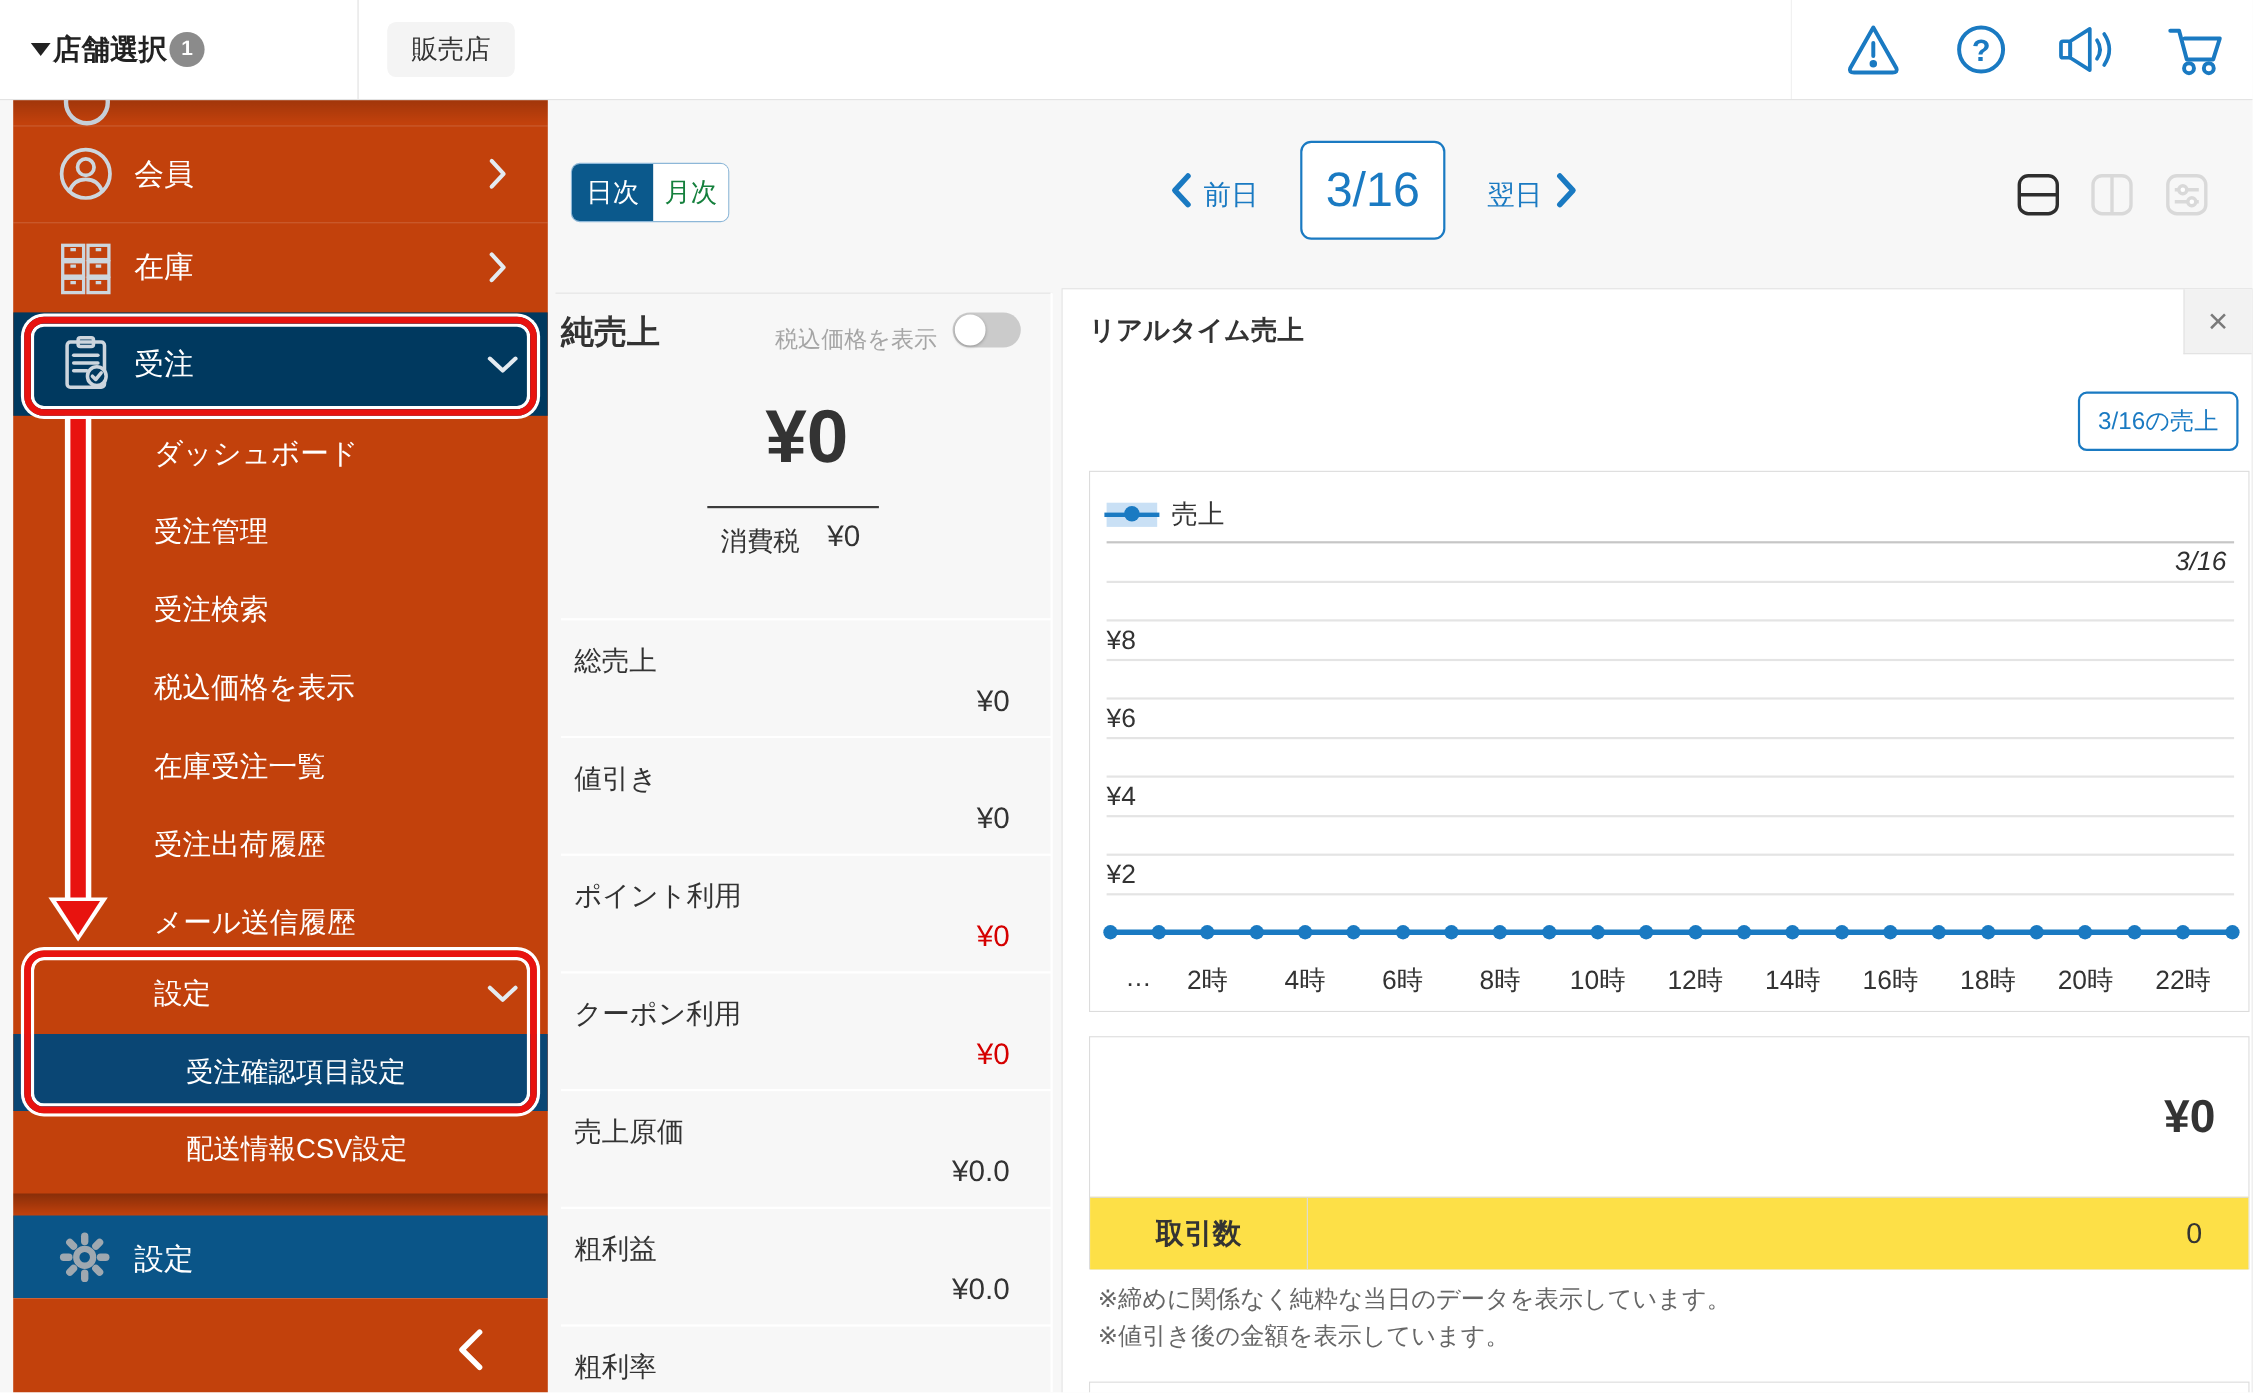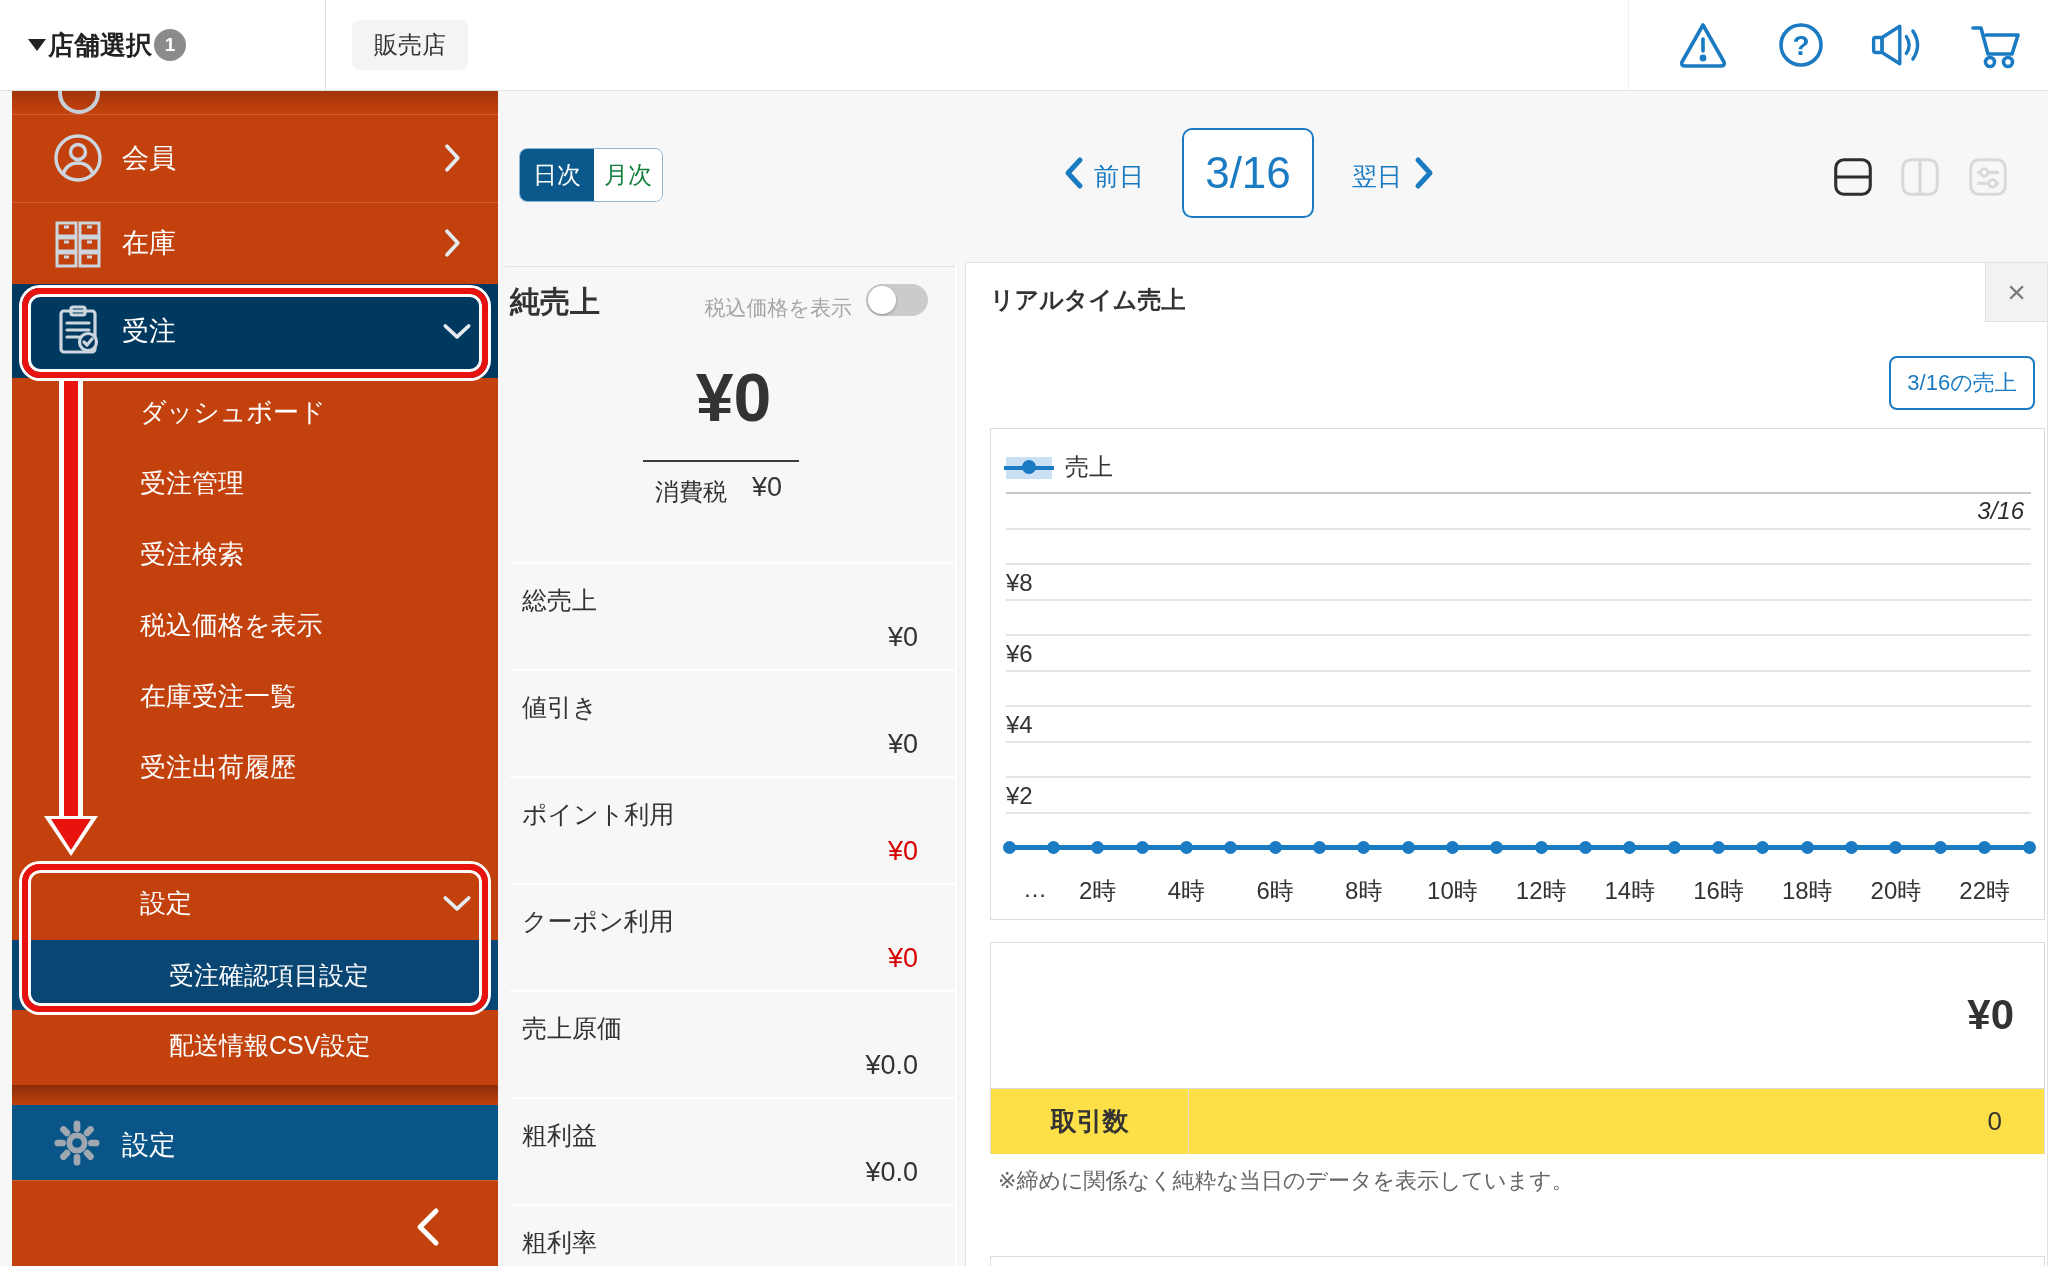--- a/index.html
+++ b/index.html
@@ -211,20 +211,21 @@
           </svg>
       </span>
     </div>
 
     <div class="side-sub" style="top:286px">ダッシュボード</div>
     <div class="side-sub" style="top:357px">受注管理</div>
     <div class="side-sub" style="top:428px">受注検索</div>
     <div class="side-sub" style="top:499px">税込価格を表示</div>
     <div class="side-sub" style="top:570px">在庫受注一覧</div>
     <div class="side-sub" style="top:641px">受注出荷履歴</div>
+    <div class="side-sub" style="top:712px">メール送信履歴</div>
 
     <div class="side-item" style="top:776px;height:74px">
       <span class="side-label" style="left:128px;font-size:26px">設定</span>
       <span class="side-chev">
         <svg viewBox="0 0 36 24" width="30" height="20" fill="none" stroke="currentColor" stroke-width="4.5" stroke-linecap="round" stroke-linejoin="round">
             <polyline points="4,6 18,19 32,6"></polyline>
           </svg>
       </span>
     </div>
     <div class="selected-bg"></div>
@@ -416,15 +417,16 @@
 
   <div class="sum-box">
     <div class="sum-amount">¥0</div>
     <div class="sum-row">
       <div class="sum-cell-label">取引数</div>
       <div class="sum-cell-value">0</div>
     </div>
   </div>
 
   <div class="rt-note" style="top:1166px">※締めに関係なく純粋な当日のデータを表示しています。</div>
+  <div class="rt-note" style="top:1200px">※値引き後の金額を表示しています。</div>
   <div class="peek-box"></div>
 
 </div>
 
 </body></html>

